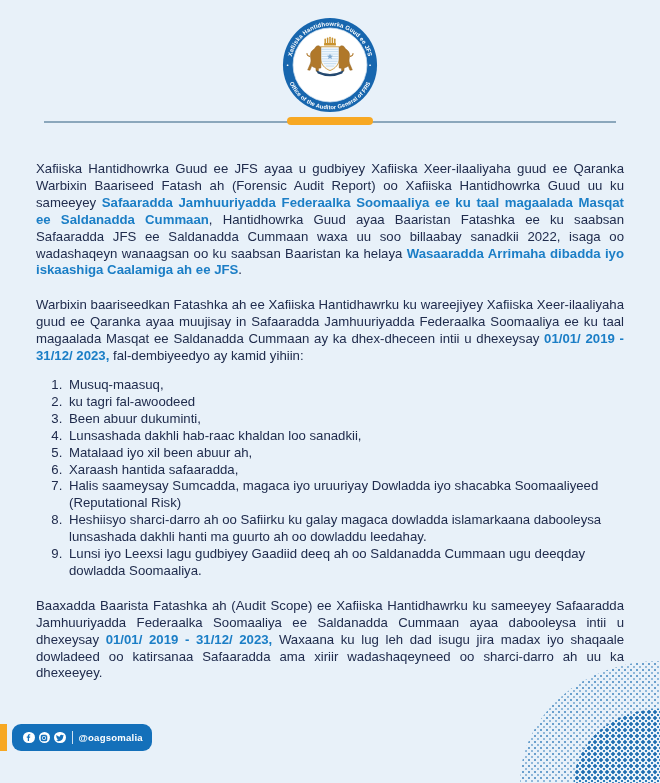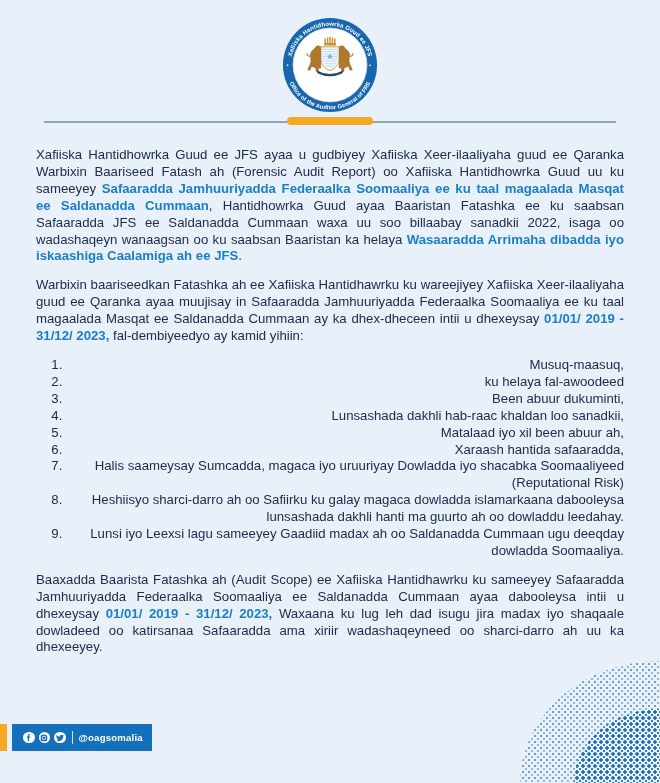--- a/index.html
+++ b/index.html
@@ -21,30 +21,30 @@
                      radial-gradient(#2e7cbb 1.35px,transparent 1.5px);
     background-size:6px 6px,6px 6px;background-position:0 0,3px 3px}
   
   .logo-wrap{position:absolute;left:282px;top:17px;width:96px;height:96px}
   .rule{position:absolute;left:44px;top:121px;width:572px;height:2px;background:#8ba7bc}
   .rule-accent{position:absolute;left:287px;top:117px;width:86px;height:8px;
     border-radius:4px;background:#f7a823}
   
   .content{position:absolute;left:36px;top:143px;width:588px;
     color:#202c4d;font-size:13.2px;line-height:16.9px}
-  .para{margin:4px 0 12px 0;text-align:justify}
+  .para{margin:18px 0 12px 0;text-align:justify}
   .para.last{margin-top:21px;margin-bottom:0}
   .accent{color:#1b7ec6;font-weight:bold}
   ol{margin:11px 0 12px 0;padding-left:30px;list-style:decimal}
-  ol li{padding-left:3px;text-align:right}
+  ol li{padding-left:3px;text-align:left}
   
   .footer-accent{position:absolute;left:0;top:724px;width:7px;height:27px;background:#f7a823}
   .social-bar{position:absolute;left:12px;top:724px;width:140px;height:27px;
     background:#1470ba;display:flex;align-items:center;
-    padding:0 0 0 11px;box-sizing:border-box;border-radius:0}
+    padding:0 0 0 11px;box-sizing:border-box;border-radius:9px}
   .sicon{width:11.5px;height:11.5px;border-radius:50%;background:#fff;flex:0 0 auto;
     display:flex;align-items:center;justify-content:center;margin-right:4px}
   .sicon svg{display:block}
   .vdiv{width:1px;height:13px;background:rgba(255,255,255,.8);margin:0 6px 0 2px;flex:0 0 auto}
   .handle{color:#fff;font-weight:bold;font-size:9.6px;letter-spacing:.2px;white-space:nowrap}
 </style>
 </head>
 <body>
 
 <div>
@@ -108,28 +108,28 @@
   </header>
 
   <main class="content">
 
     <p class="para"><span>Xafiiska Hantidhowrka Guud ee JFS ayaa u gudbiyey Xafiiska Xeer-ilaaliyaha guud ee Qaranka Warbixin Baariseed Fatash ah (Forensic Audit Report) oo Xafiiska Hantidhowrka Guud uu ku sameeyey </span><span class="accent">Safaaradda Jamhuuriyadda Federaalka Soomaaliya ee ku taal magaalada Masqat ee Saldanadda Cummaan</span><span>, Hantidhowrka Guud ayaa Baaristan Fatashka ee ku saabsan Safaaradda JFS ee Saldanadda Cummaan waxa uu soo billaabay sanadkii 2022, isaga oo wadashaqeyn wanaagsan oo ku saabsan Baaristan ka helaya </span><span class="accent">Wasaaradda Arrimaha dibadda iyo iskaashiga Caalamiga ah ee JFS</span><span>.</span></p>
 
     <p class="para"><span>Warbixin baariseedkan Fatashka ah ee Xafiiska Hantidhawrku ku wareejiyey Xafiiska Xeer-ilaaliyaha guud ee Qaranka ayaa muujisay in Safaaradda Jamhuuriyadda Federaalka Soomaaliya ee ku taal magaalada Masqat ee Saldanadda Cummaan ay ka dhex-dheceen intii u dhexeysay </span><span class="accent">01/01/ 2019 - 31/12/ 2023,</span><span> fal-dembiyeedyo ay kamid yihiin:</span></p>
 
     <ol>
       <li>Musuq-maasuq,</li>
-      <li>ku helaya fal-awoodeed</li>
+      <li>ku tagri fal-awoodeed</li>
       <li>Been abuur dukuminti,</li>
       <li>Lunsashada dakhli hab-raac khaldan loo sanadkii,</li>
       <li>Matalaad iyo xil been abuur ah,</li>
       <li>Xaraash hantida safaaradda,</li>
       <li>Halis saameysay Sumcadda, magaca iyo uruuriyay Dowladda iyo shacabka Soomaaliyeed (Reputational Risk)</li>
       <li>Heshiisyo sharci-darro ah oo Safiirku ku galay magaca dowladda islamarkaana dabooleysa lunsashada dakhli hanti ma guurto ah oo dowladdu leedahay.</li>
-      <li>Lunsi iyo Leexsi lagu sameeyey Gaadiid madax ah oo Saldanadda Cummaan ugu deeqday dowladda Soomaaliya.</li>
+      <li>Lunsi iyo Leexsi lagu gudbiyey Gaadiid deeq ah oo Saldanadda Cummaan ugu deeqday dowladda Soomaaliya.</li>
     </ol>
 
     <p class="para"><span>Baaxadda Baarista Fatashka ah (Audit Scope) ee Xafiiska Hantidhawrku ku sameeyey Safaaradda Jamhuuriyadda Federaalka Soomaaliya ee Saldanadda Cummaan ayaa dabooleysa intii u dhexeysay </span><span class="accent">01/01/ 2019 - 31/12/ 2023,</span><span> Waxaana ku lug leh dad isugu jira madax iyo shaqaale dowladeed oo katirsanaa Safaaradda ama xiriir wadashaqeyneed oo sharci-darro ah uu ka dhexeeyey.</span></p>
 
 
   </main>
 
   <footer>
     <div class="footer-accent"></div>
     <div class="social-bar">

